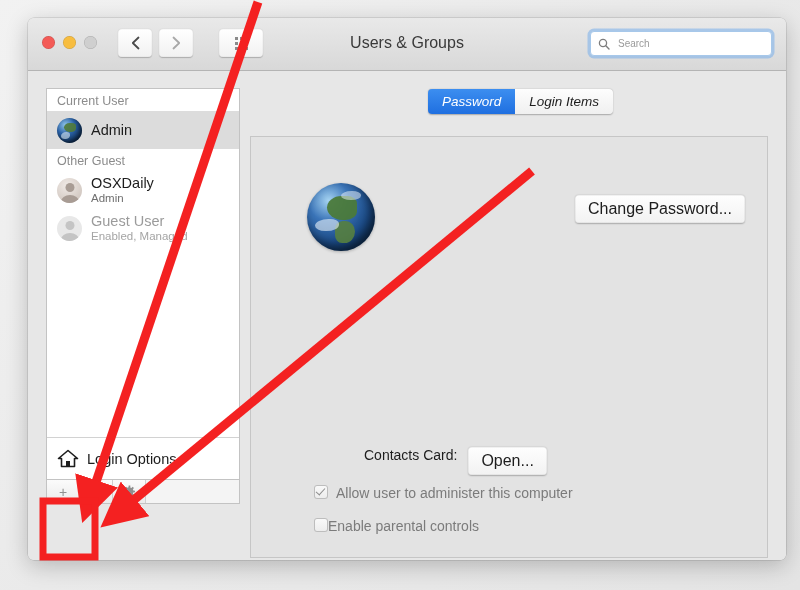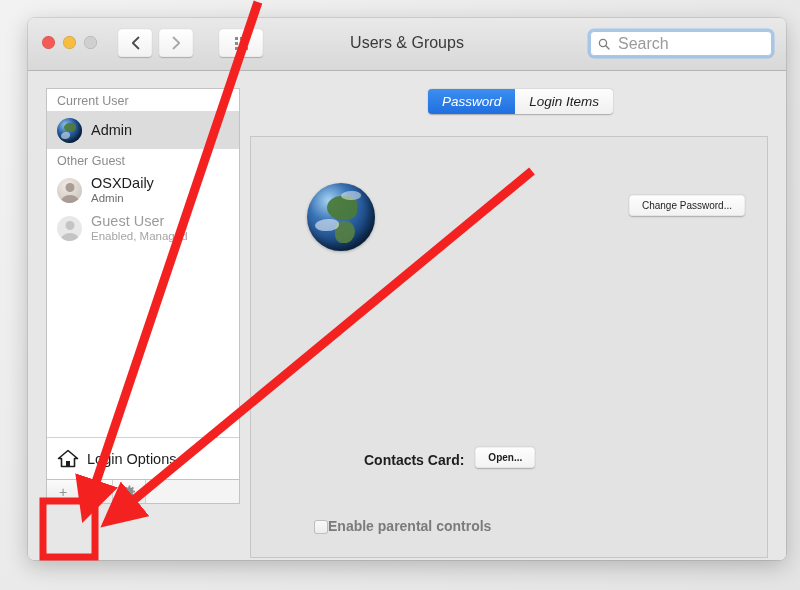--- a/index.html
+++ b/index.html
@@ -119,21 +119,21 @@
     align-items: center;
     padding: 0 7px;
     box-sizing: border-box;
   }
   .searchwrap svg { flex: 0 0 auto; margin-right: 6px; }
   .searchwrap input {
     border: none;
     outline: none;
     background: transparent;
     font-family: "Liberation Sans", sans-serif;
-    font-size: 16px;
+    font-size: 10px;
     color: #333;
     width: 100%;
   }
   .searchwrap input::placeholder { color: #9a9a9a; }
 
   
   .content {
     position: relative;
     height: 490px;
     background: #e7e7e7;
@@ -361,37 +361,36 @@
     background: #f2f7fb;
     border-radius: 55% 45% 50% 50%;
     opacity: 0.5;
   }
 
   .btn {
     display: inline-block;
     background: linear-gradient(to bottom,#fefefe,#f2f2f2);
     border-radius: 4px;
     box-shadow: 0 0.5px 1.5px rgba(0,0,0,0.26), inset 0 0 0 0.5px rgba(0,0,0,0.10);
-    font-size: 10px;
+    font-size: 16px;
     color: #1d1d1d;
     padding: 5px 13px;
     white-space: nowrap;
   }
 
   .changepw {
     position: absolute;
     right: 22px;
     top: 58px;
   }
 
   .rowline {
     position: absolute;
     display: flex;
-    align-items: flex-end;
-    font-weight: bold;
+    align-items: flex-start;
   }
   .contacts-row { left: 113px; top: 310px; gap: 11px; }
   .contacts-lbl { font-size: 14px; color: #1d1d1d; }
 
   .check-row-1 { left: 63px; top: 348px; gap: 8px; }
   .check-row-2 { left: 63px; top: 381px; }
 
   .cbox {
     width: 14px;
     height: 14px;
@@ -602,20 +601,24 @@
           <span class="cloud-b"></span>
         </div>
 
         <div class="btn changepw">Change Password...</div>
 
         <div class="rowline contacts-row">
           <span class="contacts-lbl">Contacts Card:</span>
           <span class="btn">Open...</span>
         </div>
 
+        <div class="rowline check-row-1">
+          <span class="cbox checked"></span>
+          <span class="cblabel">Allow user to administer this computer</span>
+        </div>
 
         <div class="rowline check-row-2">
           <span class="cbox"></span>
           <span class="cblabel">Enable parental controls</span>
         </div>
       </div>
     </div>
 
 
   </div>

